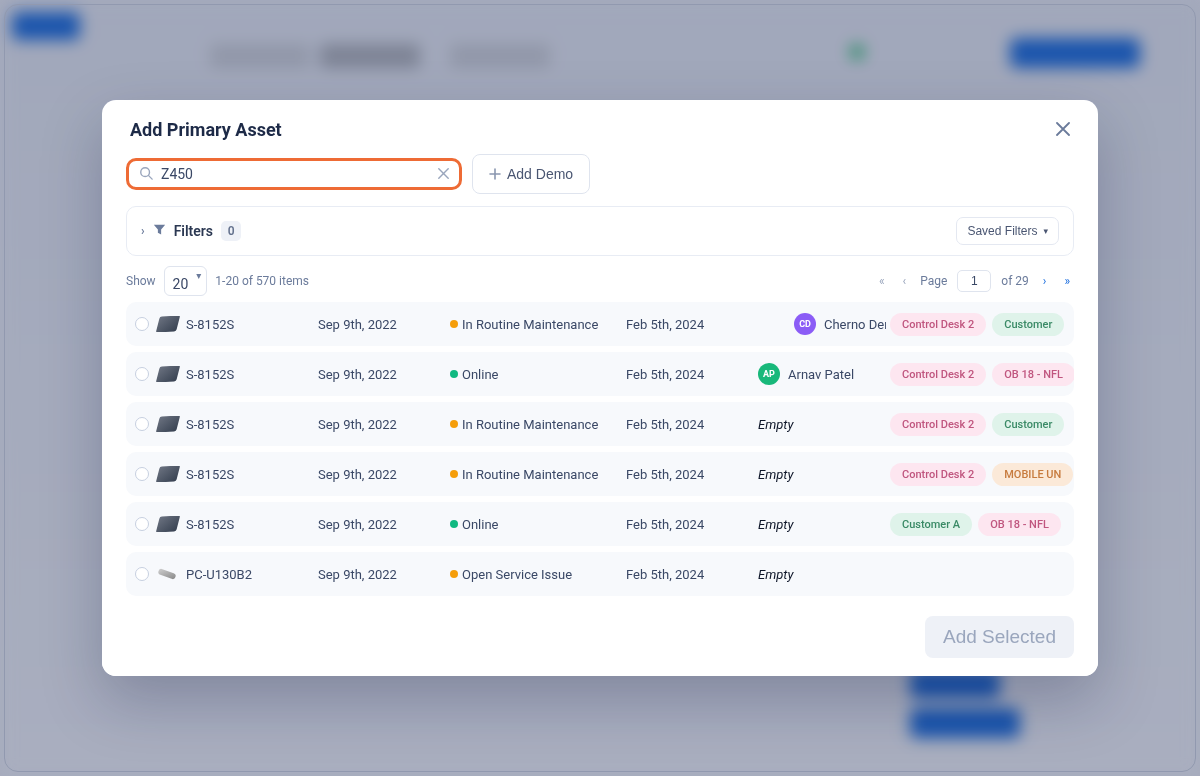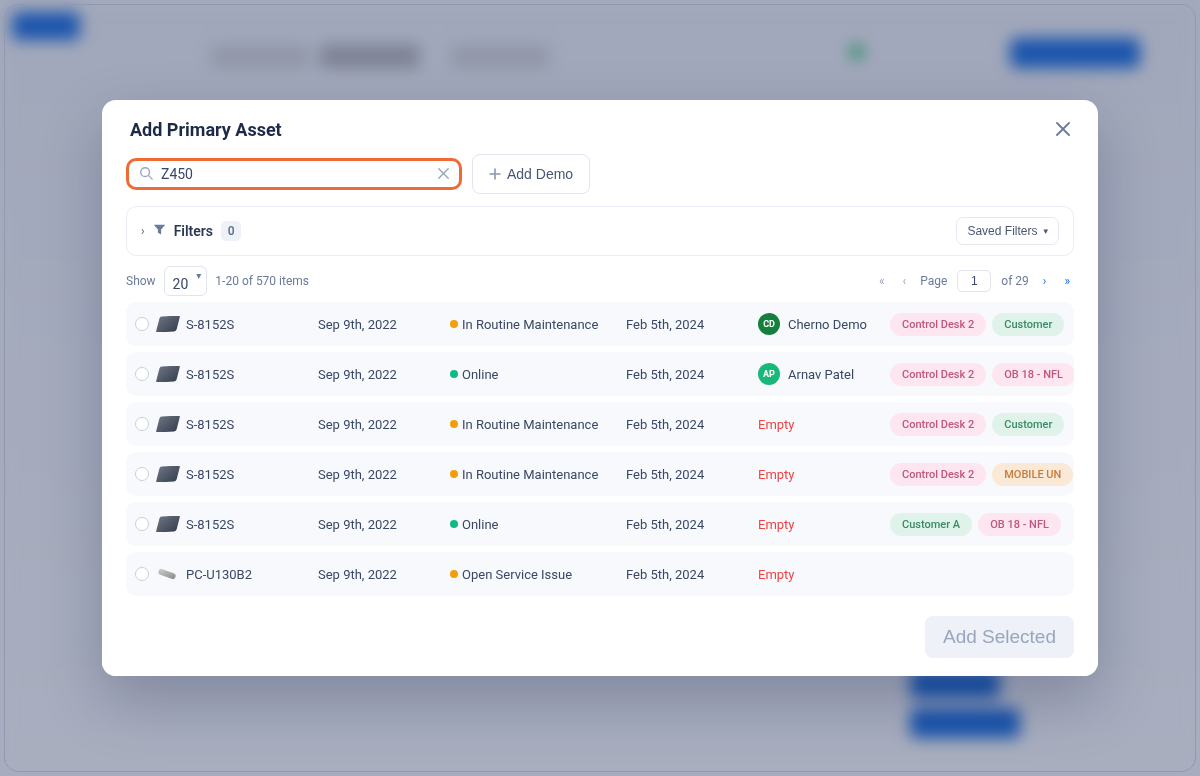--- a/index.html
+++ b/index.html
@@ -156,21 +156,21 @@
     background: linear-gradient(135deg, #6b7280 0%, #374151 100%);
     transform: skewX(-18deg) rotate(-4deg); border-radius:2px;
   }
   .asset-icon.cable::before {
     background: linear-gradient(135deg, #cfcfcf 0%, #888 100%);
     transform: rotate(20deg); width:18px; height:6px; top:5px; border-radius:3px;
   }
   .status-cell { display:flex; align-items:center; gap:4px; }
   .dot { width:8px; height:8px; border-radius:50%; flex-shrink:0; }
   .assignee-cell { display:flex; align-items:center; gap:8px; }
-  .empty { color:#ef4444; }
+  .empty { font-style: italic; color:#0f172a; }
   .avatar { width:22px; height:22px; border-radius:50%; display:flex; align-items:center; justify-content:center; font-size:9px; font-weight:700; color:#fff; flex-shrink:0;}
   .tags-cell { display:flex; gap:6px; align-items:center; overflow:hidden; }
   .tag {
     padding: 5px 12px; border-radius: 999px; font-size: 11px; font-weight: 500;
     white-space: nowrap; flex-shrink:0;
   }
 
   .modal-footer {
     padding: 14px 24px 18px;
     display:flex; justify-content:flex-end;
@@ -278,21 +278,21 @@
               <div class="asset-icon"></div>
               <span>S-8152S</span>
             </div>
             <div>Sep 9th, 2022</div>
             <div class="status-cell">
               <span class="dot" style="background: rgb(245, 158, 11);"></span>
               <span>In Routine Maintenance</span>
             </div>
             <div>Feb 5th, 2024</div>
             <div class="assignee-cell">
-              <div class="avatar" style="background: #15803d;">CD</div>
+              <div class="avatar" style="background: #8b5cf6; margin-left: 36px;">CD</div>
               <span>Cherno Demo</span>
             </div>
             <div class="tags-cell">
               <span class="tag" style="background: rgb(253, 230, 240); color: rgb(192, 86, 127);">Control Desk 2</span>
               <span class="tag" style="background: rgb(223, 243, 234); color: rgb(58, 138, 102);">Customer</span>
             </div>
           </div>
           <div class="row">
             <div class="sel">
               <div class="radio"></div>

